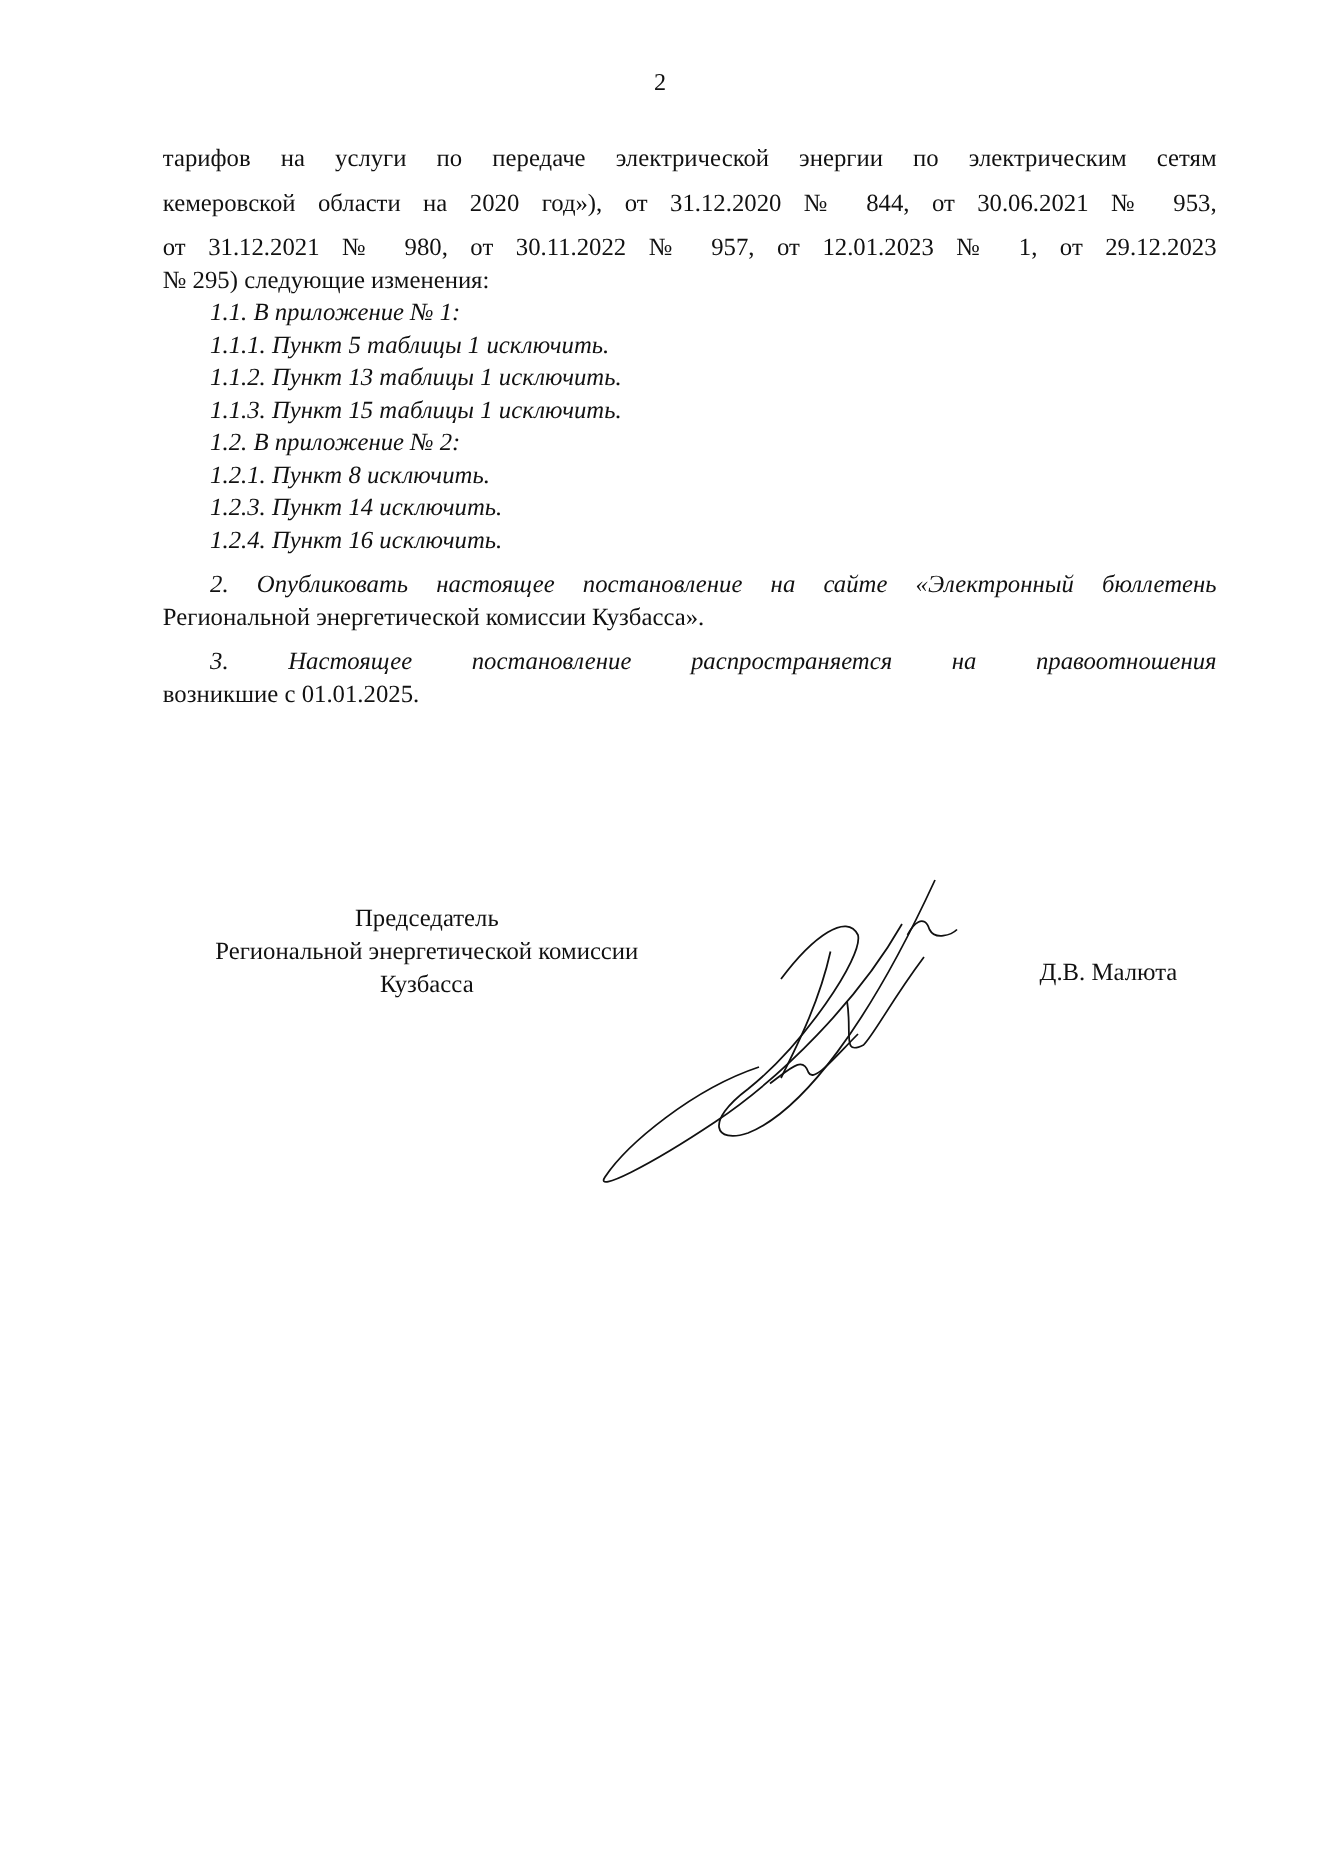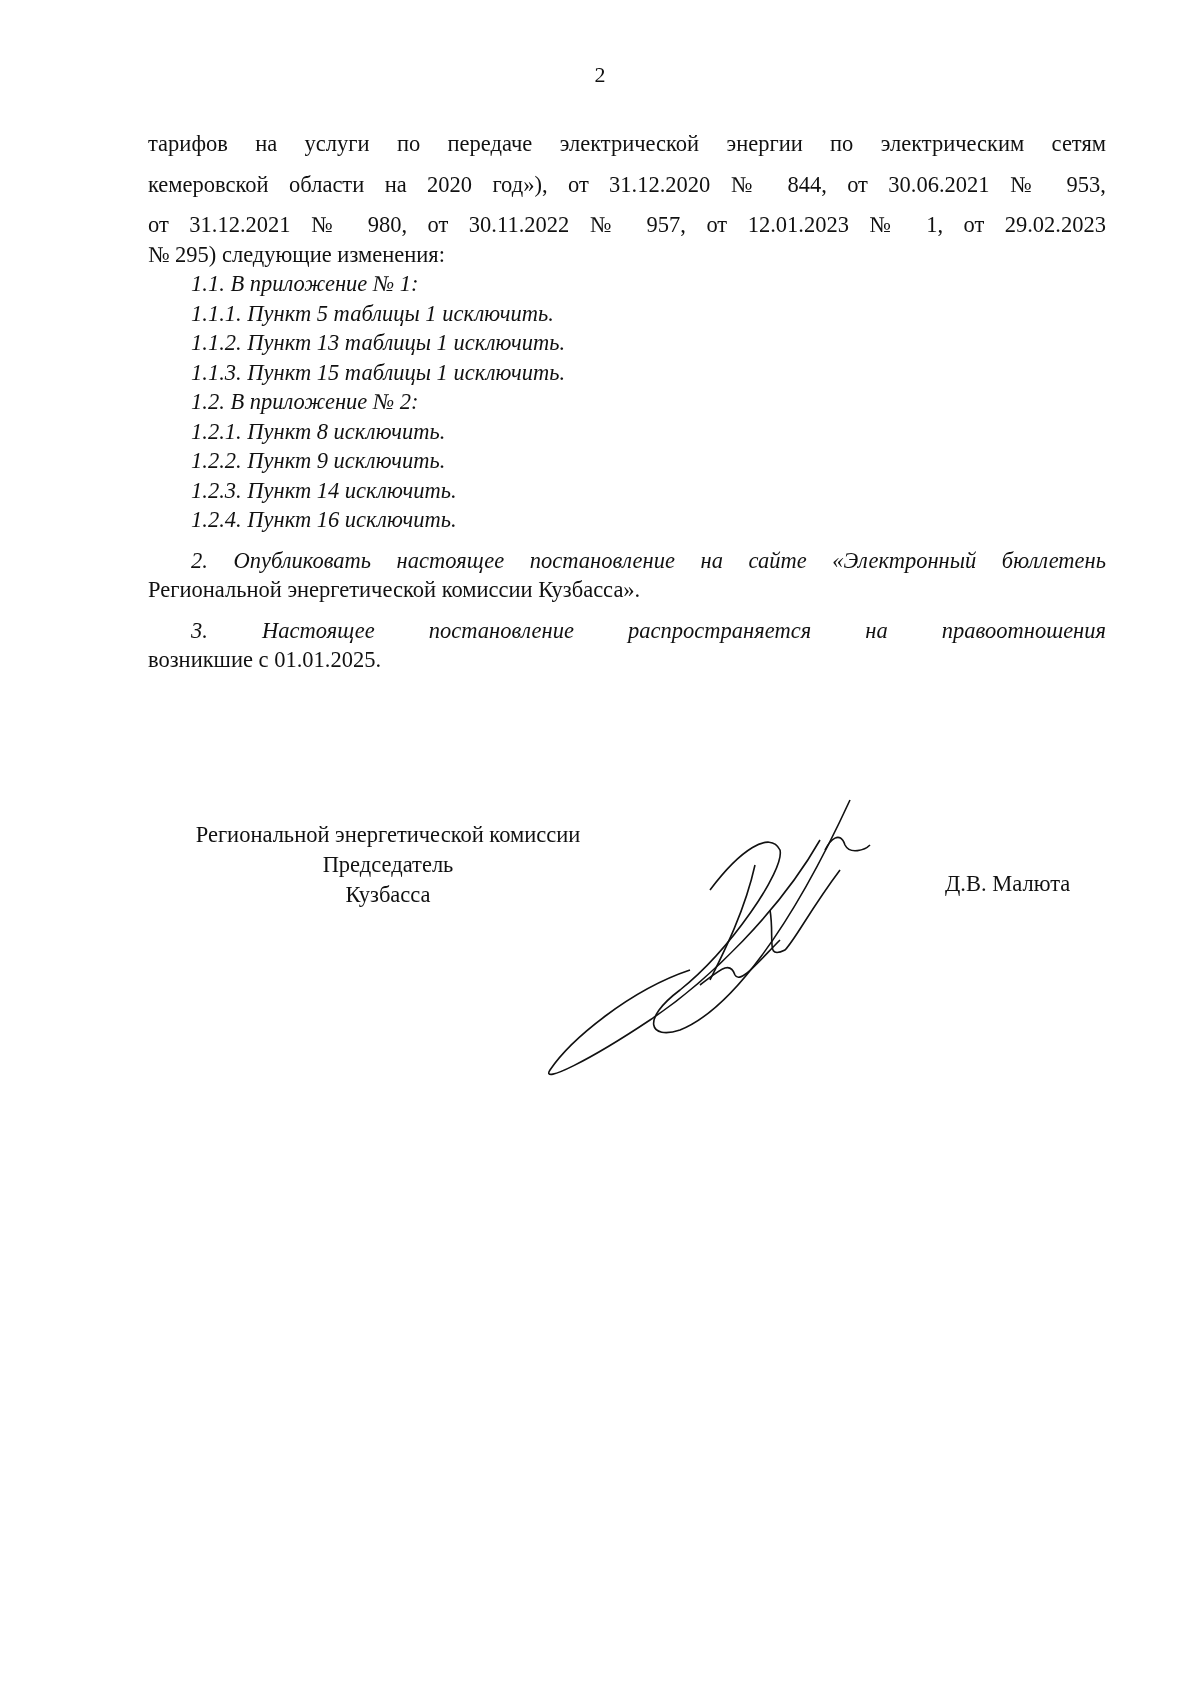--- a/index.html
+++ b/index.html
@@ -15,43 +15,42 @@
   .signature { position: absolute; left: 530px; top: 790px; width: 410px; height: 290px; }
 </style>
 </head>
 <body>
 
 <div class="page-num">2</div>
 
 <div class="body-text">
   <p class="p just">тарифов на услуги по передаче электрической энергии по электрическим сетям</p>
   <p class="p just">кемеровской области на 2020 год»), от 31.12.2020 № 844, от 30.06.2021 № 953,</p>
-  <p class="p just">от 31.12.2021 № 980, от 30.11.2022 № 957, от 12.01.2023 № 1, от 29.02.2023</p>
+  <p class="p just">от 31.12.2021 № 980, от 30.11.2022 № 957, от 12.01.2023 № 1, от 29.12.2023</p>
   <p class="p">№ 295) следующие изменения:</p>
 
   <p class="p sub">1.1. В приложение № 1:</p>
   <p class="p sub">1.1.1. Пункт 5 таблицы 1 исключить.</p>
   <p class="p sub">1.1.2. Пункт 13 таблицы 1 исключить.</p>
   <p class="p sub">1.1.3. Пункт 15 таблицы 1 исключить.</p>
   <p class="p sub">1.2. В приложение № 2:</p>
   <p class="p sub">1.2.1. Пункт 8 исключить.</p>
-  <p class="p sub">1.2.2. Пункт 9 исключить.</p>
   <p class="p sub">1.2.3. Пункт 14 исключить.</p>
   <p class="p sub">1.2.4. Пункт 16 исключить.</p>
 
   <p class="p just sub">2. Опубликовать настоящее постановление на сайте «Электронный бюллетень</p>
   <p class="p">Региональной энергетической комиссии Кузбасса».</p>
 
   <p class="p just sub">3. Настоящее постановление распространяется на правоотношения</p>
   <p class="p">возникшие с 01.01.2025.</p>
 </div>
 
 <div class="sig-left">
+  <div>Председатель</div>
   <div>Региональной энергетической комиссии</div>
-  <div>Председатель</div>
   <div>Кузбасса</div>
 </div>
 
 <svg class="signature" viewBox="0 0 410 290" fill="none" stroke="#111" stroke-width="1.6">
   <path d="M180 100 C 210 60, 240 40, 250 60 C 255 80, 200 160, 150 200 C 110 230, 120 250, 150 240 C 200 220, 260 140, 320 10"></path>
   <path d="M225 75 C 215 120, 195 160, 180 190"></path>
   <path d="M170 195 C 190 180, 200 170, 205 185 C 210 195, 230 170, 250 150"></path>
   <path d="M240 120 C 245 150, 235 170, 255 160 C 265 150, 280 120, 310 80"></path>
   <path d="M295 60 C 300 50, 310 40, 315 55 C 320 65, 335 60, 340 55"></path>
   <path d="M160 180 C 100 200, 40 250, 20 280 C 10 295, 60 270, 120 230 C 180 190, 250 120, 290 50"></path>

